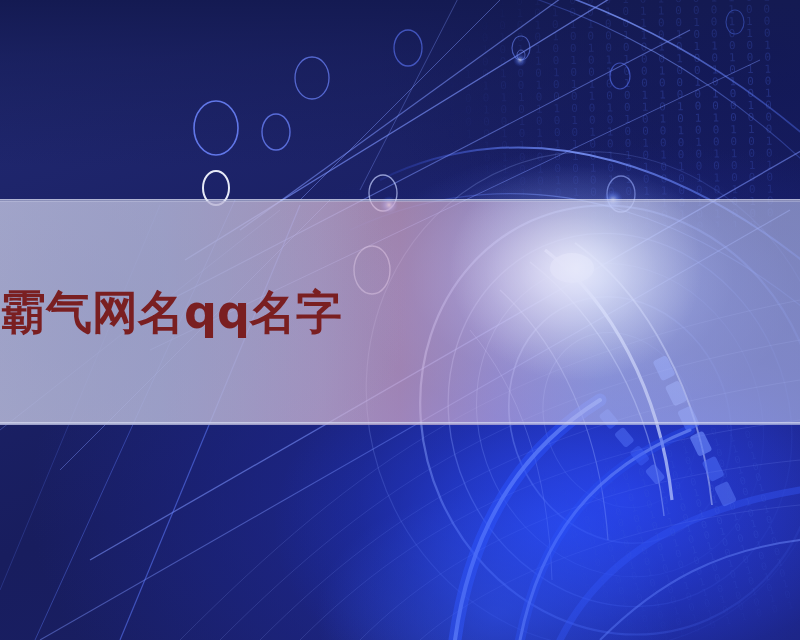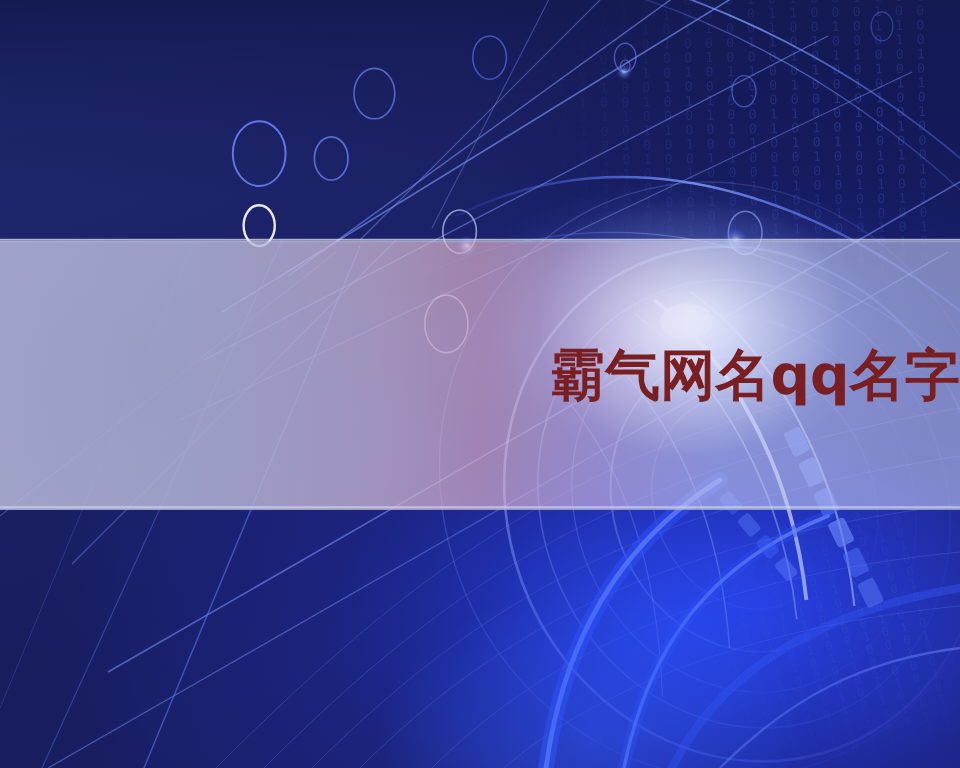--- a/index.html
+++ b/index.html
@@ -107,21 +107,21 @@
   .band-edge-bot {
     position: absolute; left: 0; right: 0; top: 422px; height: 3px;
     background: linear-gradient(180deg, rgba(222,226,246,0.80), rgba(120,128,186,0.30));
   }
 
   
   .title-wrap {
     position: absolute;
     left: 0; right: 0;
     top: 289px;
-    text-align: right;
+    text-align: left;
     pointer-events: auto;
   }
   .title {
     display: inline-block;
     font-family: "DejaVu Sans", "Liberation Sans", sans-serif;
     font-size: 46px;
     font-weight: 700;
     letter-spacing: 0px;
     color: #7a1f21;
     line-height: 1;

